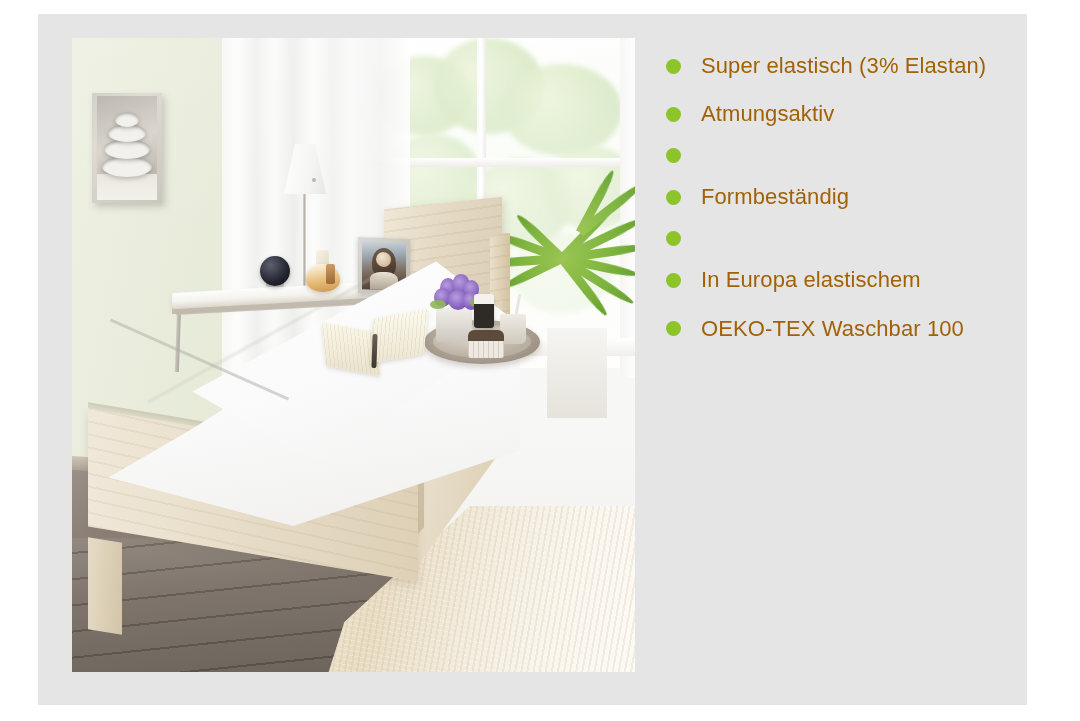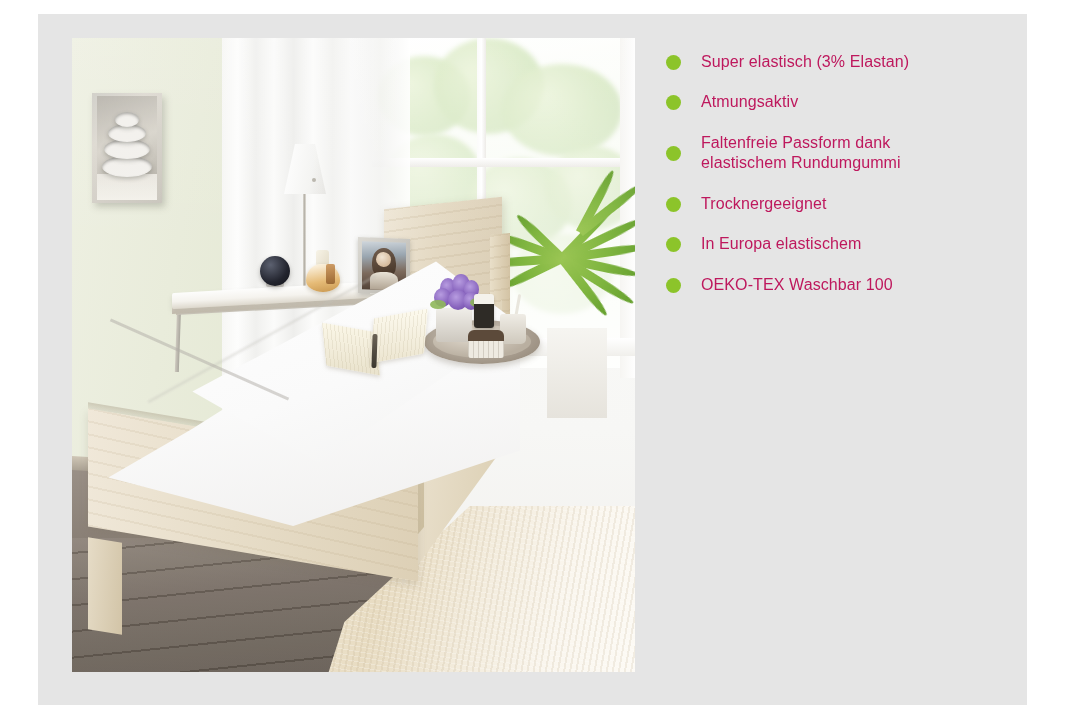--- a/index.html
+++ b/index.html
@@ -430,23 +430,23 @@
     margin-bottom:20px;
   }
   .bullet{
     flex:0 0 auto;
     width:15px; height:15px;
     border-radius:50%;
     background:#8cc42a;
     margin-right:20px;
   }
   .feature-text{
-    font-size:16px;
+    font-size:22px;
     line-height:1.28;
-    color:#be185d;
+    color:#a16207;
     letter-spacing:.1px;
   }
 </style>
 </head>
 <body>
 
 <div id="panel">
 
   <div id="photo">
 
@@ -595,27 +595,29 @@
 
 
     <div class="feature">
       <span class="bullet"></span>
       <span class="feature-text">Atmungsaktiv</span>
     </div>
 
 
     <div class="feature">
       <span class="bullet"></span>
-      <span class="feature-text">Faltenfreie Passform dank<br>elastischem Rundumgummi</span>
-    </div>
-
+    </div>
 
     <div class="feature">
       <span class="bullet"></span>
-      <span class="feature-text">Trocknergeeignet</span>
+      <span class="feature-text">Formbeständig</span>
+    </div>
+
+    <div class="feature">
+      <span class="bullet"></span>
     </div>
 
     <div class="feature">
       <span class="bullet"></span>
       <span class="feature-text">In Europa elastischem</span>
     </div>
 
     <div class="feature">
       <span class="bullet"></span>
       <span class="feature-text">OEKO-TEX Waschbar 100</span>

